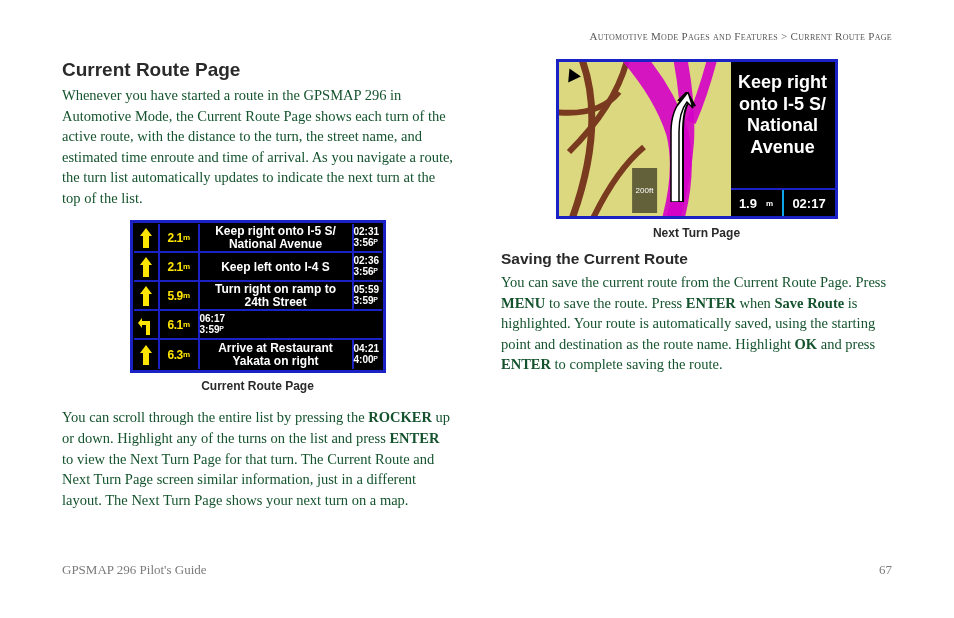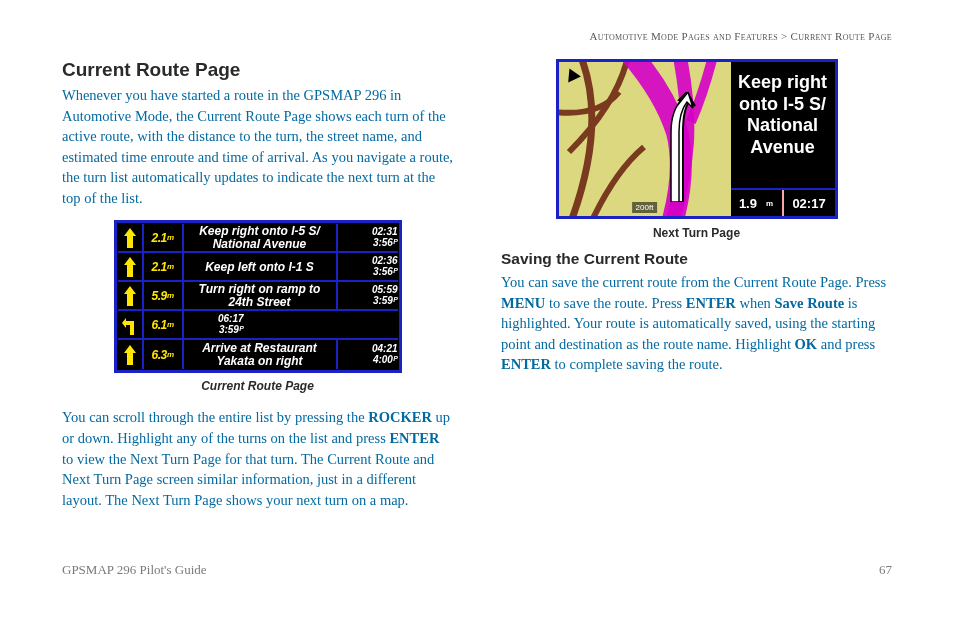--- a/index.html
+++ b/index.html
@@ -39,42 +39,42 @@
     .heading2 {
       font-family: Arial, Helvetica, sans-serif;
       font-weight: bold;
       font-size: 15.5px;
       color: #2a2a2a;
       margin-bottom: 4px;
     }
     .para {
       line-height: 1.42;
       margin-bottom: 12px;
-      color: #0369a1;
+      color: #14532d;
     }
     .caption {
       font-family: Arial, Helvetica, sans-serif;
       font-weight: bold;
       font-size: 12px;
       text-align: center;
       margin-top: 6px;
       color: #2a2a2a;
     }
     .footer {
       position: absolute;
       left: 62px;
       right: 62px;
       bottom: 40px;
       display: flex;
       justify-content: space-between;
       color: #7a7a7a;
       font-size: 13px;
     }
     
-    .figure1-wrap { text-align: center; margin: 0 0 14px 0; font-style: italic; }
+    .figure1-wrap { text-align: center; margin: 0 0 14px 0; }
     .route-table {
       display: inline-block;
       border: 3px solid #1a22c6;
       background: #000;
       padding: 1px;
     }
     .route-row {
       display: flex;
       align-items: center;
       height: 29px;
@@ -102,27 +102,27 @@
       font-family: Arial, Helvetica, sans-serif;
       font-weight: bold;
       font-size: 12px;
       display: flex; align-items: center; justify-content: center;
       text-align: center;
       line-height: 1.05;
       border-right: 2px solid #1a22c6;
       padding: 0 2px;
     }
     .rcell-time {
-      width: 60px; height: 100%;
+      width: 28px; height: 100%;
       color: #fff;
       font-family: Arial, Helvetica, sans-serif;
       font-weight: bold;
       font-size: 10px;
       display: flex; flex-direction: column;
-      align-items: flex-end; justify-content: center;
+      align-items: flex-start; justify-content: center;
       line-height: 1.05;
     }
     .arrow-svg { width: 16px; height: 20px; }
     .sup { font-size: 8px; vertical-align: super; }
     
     .figure2-wrap { text-align: center; margin-bottom: 10px; }
     .map-frame {
       display: inline-flex;
       border: 3px solid #1a22c6;
       height: 160px;
@@ -154,34 +154,34 @@
       display: flex;
     }
     .map-stat {
       flex: 1;
       color: #fff;
       font-family: Arial, Helvetica, sans-serif;
       font-weight: bold;
       font-size: 13px;
       display: flex; align-items: center; justify-content: center;
     }
-    .map-stat:first-child { border-right: 2px solid #fca5a5; gap: 9px; }
+    .map-stat:first-child { border-right: 2px solid #0ea5e9; gap: 9px; }
     .map-big-arrow {
       position: absolute;
       width: 44px; height: 110px;
       left: 94px; top: 30px;
     }
     .map-scale {
       position: absolute;
       bottom: 3px; left: 50%; transform: translateX(-50%);
       background: rgba(0,0,0,0.55);
       color: #fff;
       font-size: 8px;
       font-family: Arial, sans-serif;
-      padding: 1px 4px;
+      padding: 18px 4px;
     }
     .cursor-tri {
       position: absolute;
       top: 6px; left: 6px;
       width: 0; height: 0;
       border-left: 7px solid transparent;
       border-right: 7px solid transparent;
       border-bottom: 12px solid #000;
       transform: rotate(-25deg);
     }
@@ -210,21 +210,21 @@
               <span>02:31</span>
               <span>3:56ᴾ</span>
             </div>
           </div><div class="route-row">
             <div class="rcell-arrow">
               <svg class="arrow-svg" viewBox="0 0 16 20">
                 <path d="M8,0 L14,8 L11,8 L11,20 L5,20 L5,8 L2,8 Z" fill="#ffe600"></path>
               </svg>
             </div>
             <div class="rcell-dist">2.1<span class="sup">m</span></div>
-            <div class="rcell-name">Keep left onto I-1 S</div>
+            <div class="rcell-name">Keep left onto I-4 S</div>
             <div class="rcell-time">
               <span>02:36</span>
               <span>3:56ᴾ</span>
             </div>
           </div><div class="route-row">
             <div class="rcell-arrow">
               <svg class="arrow-svg" viewBox="0 0 16 20">
                 <path d="M8,0 L14,8 L11,8 L11,20 L5,20 L5,8 L2,8 Z" fill="#ffe600"></path>
               </svg>
             </div>

